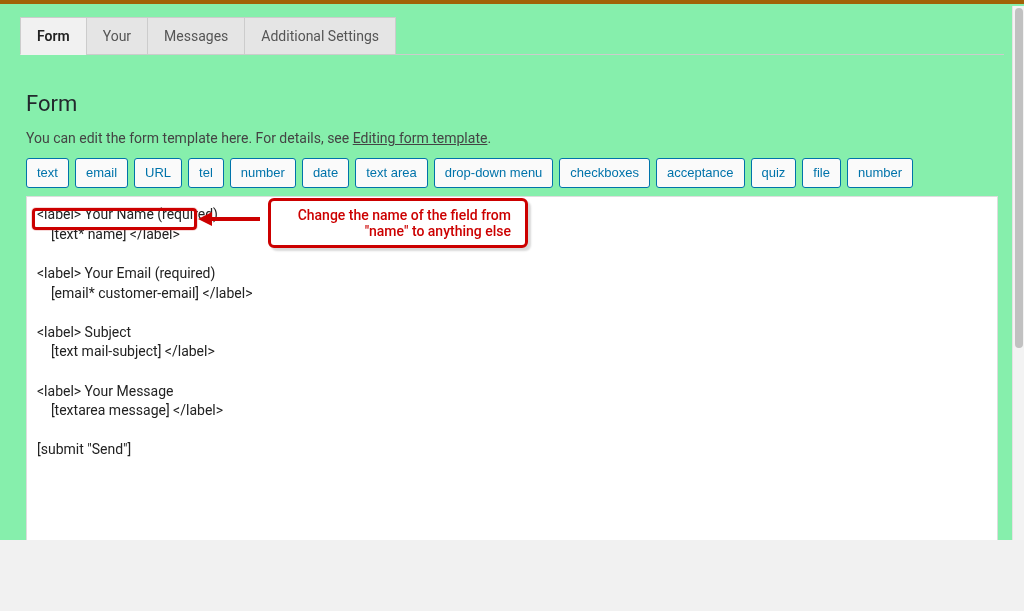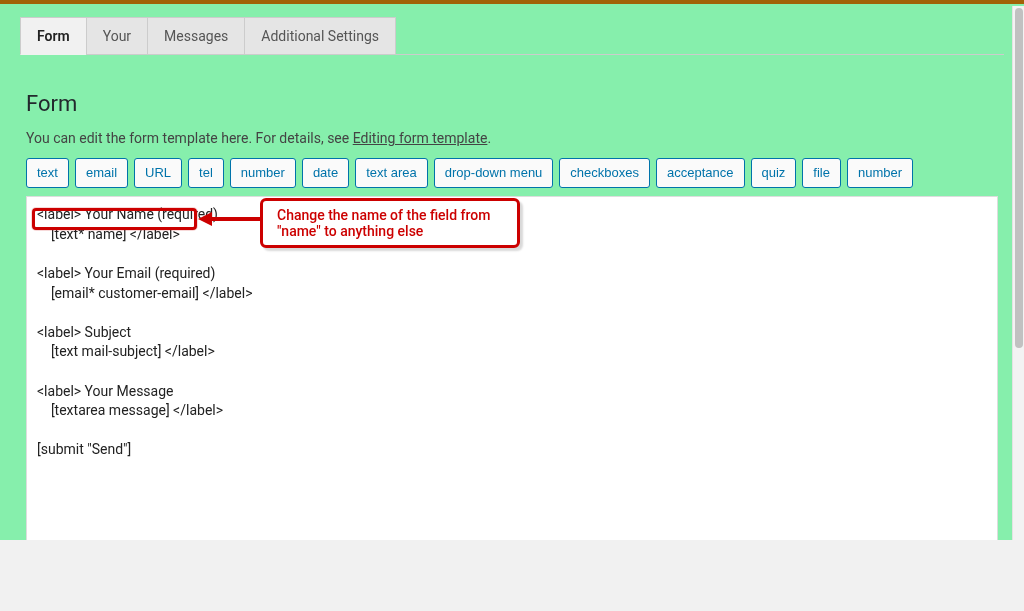--- a/index.html
+++ b/index.html
@@ -206,21 +206,21 @@
 
   <div class="annotation-highlight" style="left:32px; top:204px; width:165px; height:22px;"></div>
 
   <div class="annotation-arrow" style="left:198px; top:206px; width:64px; height:18px;">
     <svg width="64" height="18">
       <line x1="62" y1="9" x2="8" y2="9" stroke="#cc0000" stroke-width="4"></line>
       <polygon points="0,9 14,2 14,16" fill="#cc0000"></polygon>
     </svg>
   </div>
 
-  <div class="annotation-callout" style="left:260px; top:194px;">
+  <div class="annotation-callout" style="left:268px; top:194px;text-align:right;">
     <div>Change the name of the field from</div>
     <div>"name" to anything else</div>
   </div>
 
   <div class="scrollbar">
     <div class="thumb"></div>
   </div>
 
 </div>
 

